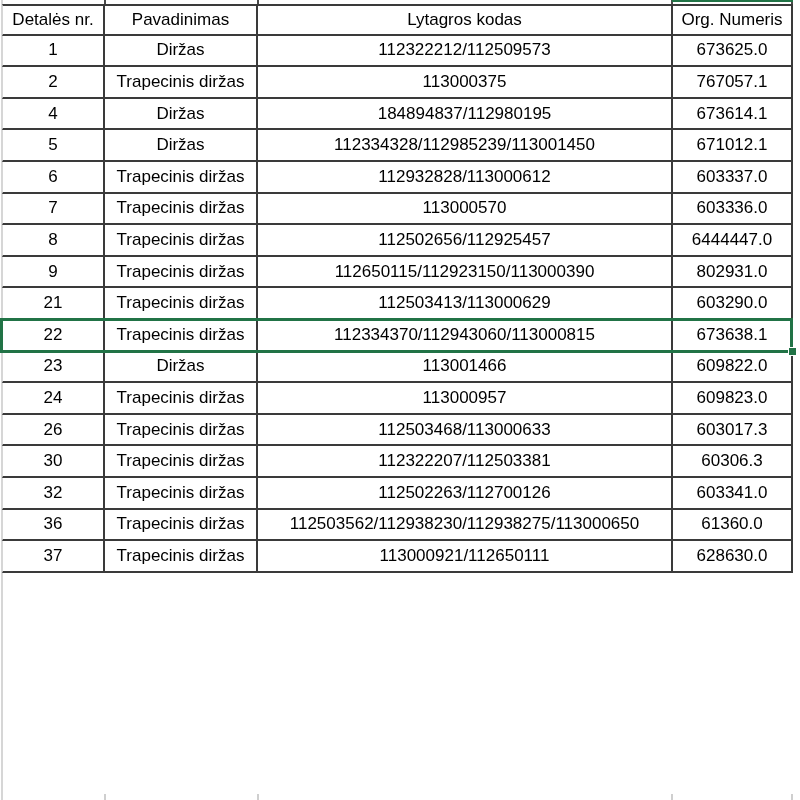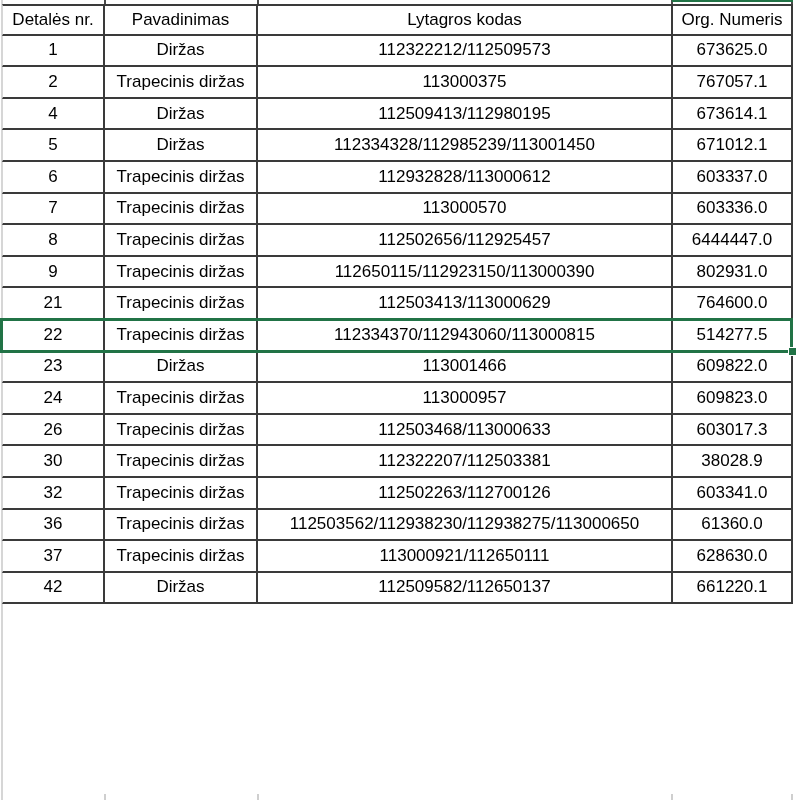--- a/index.html
+++ b/index.html
@@ -134,21 +134,21 @@
         </tr>
         <tr>
           <td>2</td>
           <td>Trapecinis diržas</td>
           <td>113000375</td>
           <td>767057.1</td>
         </tr>
         <tr>
           <td>4</td>
           <td>Diržas</td>
-          <td>112509413/112980195</td>
+          <td>184894837/112980195</td>
           <td>673614.1</td>
         </tr>
         <tr>
           <td>5</td>
           <td>Diržas</td>
           <td>112334328/112985239/113001450</td>
           <td>671012.1</td>
         </tr>
         <tr>
           <td>6</td>
@@ -171,27 +171,27 @@
         <tr>
           <td>9</td>
           <td>Trapecinis diržas</td>
           <td>112650115/112923150/113000390</td>
           <td>802931.0</td>
         </tr>
         <tr>
           <td>21</td>
           <td>Trapecinis diržas</td>
           <td>112503413/113000629</td>
-          <td>764600.0</td>
+          <td>603290.0</td>
         </tr>
         <tr>
           <td>22</td>
           <td>Trapecinis diržas</td>
           <td>112334370/112943060/113000815</td>
-          <td>514277.5</td>
+          <td>673638.1</td>
         </tr>
         <tr>
           <td>23</td>
           <td>Diržas</td>
           <td>113001466</td>
           <td>609822.0</td>
         </tr>
         <tr>
           <td>24</td>
           <td>Trapecinis diržas</td>
@@ -201,45 +201,39 @@
         <tr>
           <td>26</td>
           <td>Trapecinis diržas</td>
           <td>112503468/113000633</td>
           <td>603017.3</td>
         </tr>
         <tr>
           <td>30</td>
           <td>Trapecinis diržas</td>
           <td>112322207/112503381</td>
-          <td>38028.9</td>
+          <td>60306.3</td>
         </tr>
         <tr>
           <td>32</td>
           <td>Trapecinis diržas</td>
           <td>112502263/112700126</td>
           <td>603341.0</td>
         </tr>
         <tr>
           <td>36</td>
           <td>Trapecinis diržas</td>
           <td>112503562/112938230/112938275/113000650</td>
           <td>61360.0</td>
         </tr>
         <tr>
           <td>37</td>
           <td>Trapecinis diržas</td>
           <td>113000921/112650111</td>
           <td>628630.0</td>
-        </tr>
-        <tr>
-          <td>42</td>
-          <td>Diržas</td>
-          <td>112509582/112650137</td>
-          <td>661220.1</td>
         </tr>
       </tbody>
   </table>
 
   <div class="bottom-stub" style="left:104px"></div>
   <div class="bottom-stub" style="left:257px"></div>
   <div class="bottom-stub" style="left:671px"></div>
   <div class="bottom-stub" style="left:791px"></div>
 
   <div class="selection-overlay"></div>

